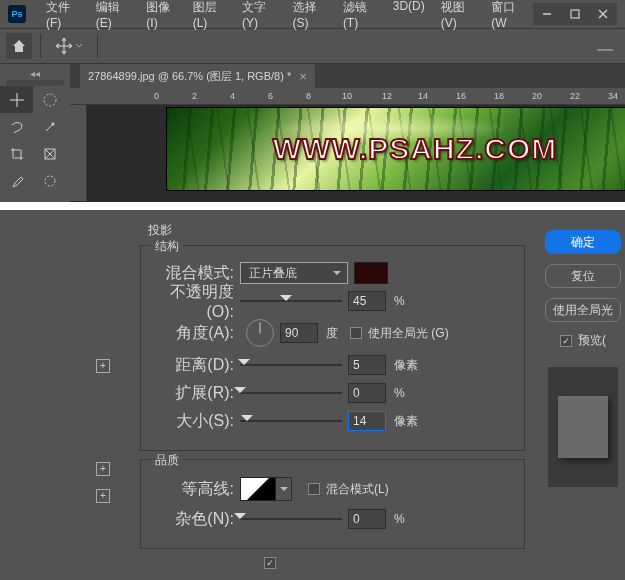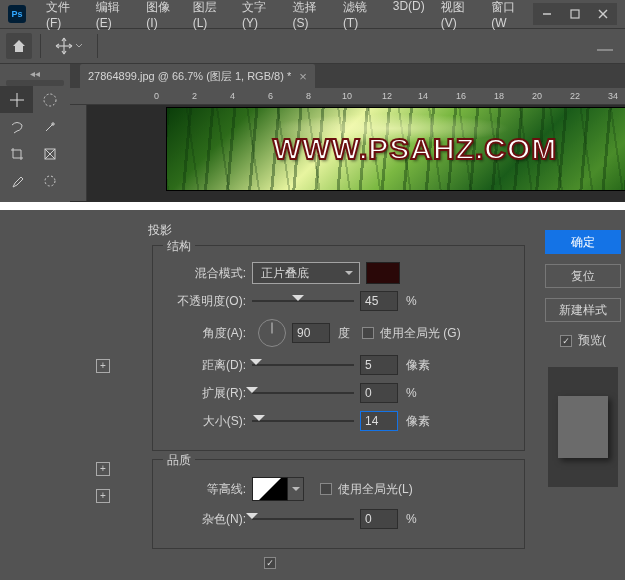--- a/index.html
+++ b/index.html
@@ -35,43 +35,43 @@
  repeating-linear-gradient(95deg,rgba(10,50,10,0.4) 0 3px,transparent 3px 22px),
  repeating-linear-gradient(82deg,rgba(10,50,10,0.25) 0 2px,transparent 2px 30px)}
 .wm{position:absolute;left:50%;top:50%;transform:translate(-50%,-50%);font-size:30px;font-weight:900;color:#fff;letter-spacing:1px;-webkit-text-stroke:2px #6b0f0f;text-shadow:2px 2px 3px rgba(0,0,0,0.5);font-family:Arial,sans-serif;white-space:nowrap}
 .gap-white{height:8px;background:#fff}
 .dialog-area{background:#535353;height:378px;display:flex}
 .dlg-left{width:120px}
 .dlg-left .effect-row{height:27px;display:flex;align-items:center;justify-content:flex-end;padding-right:10px}
 .plus-box{width:14px;height:14px;border:1px solid #aaa;display:flex;align-items:center;justify-content:center;font-size:10px;color:#ccc}
 .dlg-main{flex:1;padding:8px 8px 8px 16px;position:relative}
 .section-title{margin:4px 0 6px 12px;color:#ddd}
-.group{border:1px solid #3a3a3a;padding:10px 14px 12px 14px;margin:0 8px 8px 16px;position:relative}
+.group{border:1px solid #3a3a3a;padding:10px 14px 12px 14px;margin:0 8px 8px 4px;position:relative}
 .group-label{position:absolute;top:-8px;left:10px;background:#535353;padding:0 4px;font-size:12px}
 .form-row{display:flex;align-items:center;margin:6px 0;height:22px}
-.form-label{width:85px;text-align:right;padding-right:6px;font-size:12px}
+.form-label{width:85px;text-align:right;padding-right:6px;font-size:16px}
 .select{background:#454545;border:1px solid #a3a3a3;height:22px;padding:0 22px 0 8px;position:relative;display:flex;align-items:center;min-width:108px;font-size:12px}
 .select::after{content:"";position:absolute;right:6px;top:8px;border:4px solid transparent;border-top-color:#bbb}
 .color-swatch{width:34px;height:22px;background:#2a0808;border:1px solid #222;margin-left:6px}
 .slider{flex:1;max-width:102px;height:18px;position:relative;margin-right:6px}
 .slider-track{position:absolute;top:8px;left:0;right:0;height:2px;background:#333}
 .slider-thumb{position:absolute;top:3px;width:0;height:0;border:6px solid transparent;border-top-color:#ddd;transform:translateX(-6px)}
 .num-input{width:38px;height:20px;background:#454545;border:1px solid #2d2d2d;color:#ddd;text-align:left;padding:0 4px;font-size:12px}
 .num-input.active{border:1px solid #1473e6}
 .unit{margin-left:8px;font-size:12px}
 .angle-dial{width:28px;height:28px;border:1px solid #888;border-radius:50%;position:relative;margin:0 6px}
 .angle-dial::after{content:"";position:absolute;left:50%;top:50%;width:11px;height:1px;background:#ccc;transform-origin:left center;transform:rotate(-90deg)}
 .chk{display:flex;align-items:center;gap:6px;font-size:12px}
 .chk-box{width:12px;height:12px;border:1px solid #888;background:#454545;display:flex;align-items:center;justify-content:center;font-size:9px}
 .chk-box.checked::after{content:"✓";color:#ddd}
 .contour-swatch{width:36px;height:24px;background:linear-gradient(135deg,#fff 49%,#000 51%);border:1px solid #222;position:relative}
 .contour-dd{width:16px;height:24px;border:1px solid #2d2d2d;border-left:none;display:flex;align-items:center;justify-content:center}
 .contour-dd::after{content:"";border:4px solid transparent;border-top-color:#bbb;margin-top:3px}
 .dlg-right{width:84px;padding:20px 0 0 0;display:flex;flex-direction:column;align-items:center;gap:10px}
-.dlg-btn{width:76px;height:24px;border:1px solid #777;border-radius:0;background:#535353;display:flex;align-items:center;justify-content:center;font-size:12px;cursor:pointer;overflow:hidden;white-space:nowrap}
+.dlg-btn{width:76px;height:24px;border:1px solid #777;border-radius:8px;background:#535353;display:flex;align-items:center;justify-content:center;font-size:12px;cursor:pointer;overflow:hidden;white-space:nowrap}
 .preview-box{width:70px;height:120px;background:#3a3a3a;margin-top:8px;display:flex;align-items:center;justify-content:center}
 .preview-inner{width:50px;height:62px;background:#6b6b6b;box-shadow:3px 3px 6px rgba(0,0,0,0.5)}
 </style>
 </head>
 <body>
 
 <div class="titlebar">
   <div class="ps-logo">Ps</div>
   <div class="menubar">
     <div class="menu-item">文件(F)</div>
@@ -306,21 +306,21 @@
     <div class="group">
       <div class="group-label">品质</div>
       <div class="form-row" style="height:26px">
         <div class="form-label">等高线:</div>
         <div style="display:flex">
             <div class="contour-swatch"></div>
             <div class="contour-dd"></div>
           </div>
         <div class="chk" style="margin-left:16px">
           <div class="chk-box"></div>
-            <span>使用全局光(L)</span>
+            <span>混合模式(L)</span>
         </div>
       </div>
       <div class="form-row">
         <div class="form-label">杂色(N):</div>
         <div class="slider">
             <div class="slider-track"></div>
             <div class="slider-thumb" style="left:0%"></div>
           </div>
         <input class="num-input" value="0" style="">
         <span class="unit">%</span>
@@ -328,21 +328,21 @@
     </div>
 
     <div class="chk" style="margin-left:128px;margin-top:4px">
       <div class="chk-box checked"></div>
     </div>
   </div>
 
   <div class="dlg-right">
     <div class="dlg-btn" style="background:#1473e6;border-color:#1473e6;color:#fff">确定</div>
     <div class="dlg-btn">复位</div>
-    <div class="dlg-btn">新建样式</div>
+    <div class="dlg-btn">使用全局光</div>
     <div class="chk">
         <div class="chk-box checked"></div>
         <span>预览(</span>
       </div>
     <div class="preview-box">
         <div class="preview-inner"></div>
       </div>
   </div>
 </div>
 

